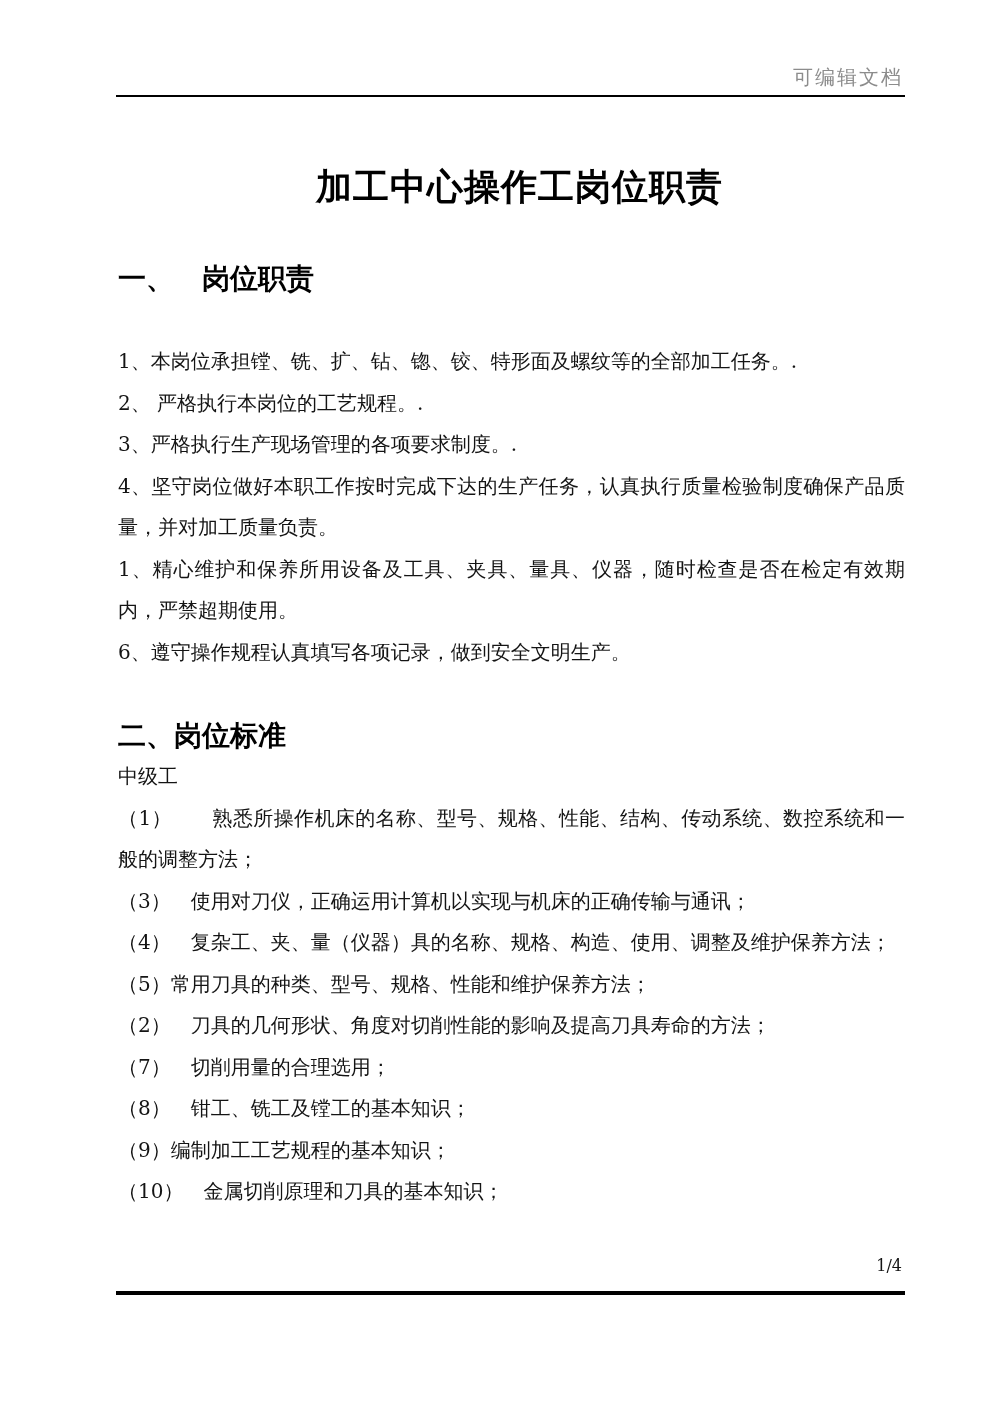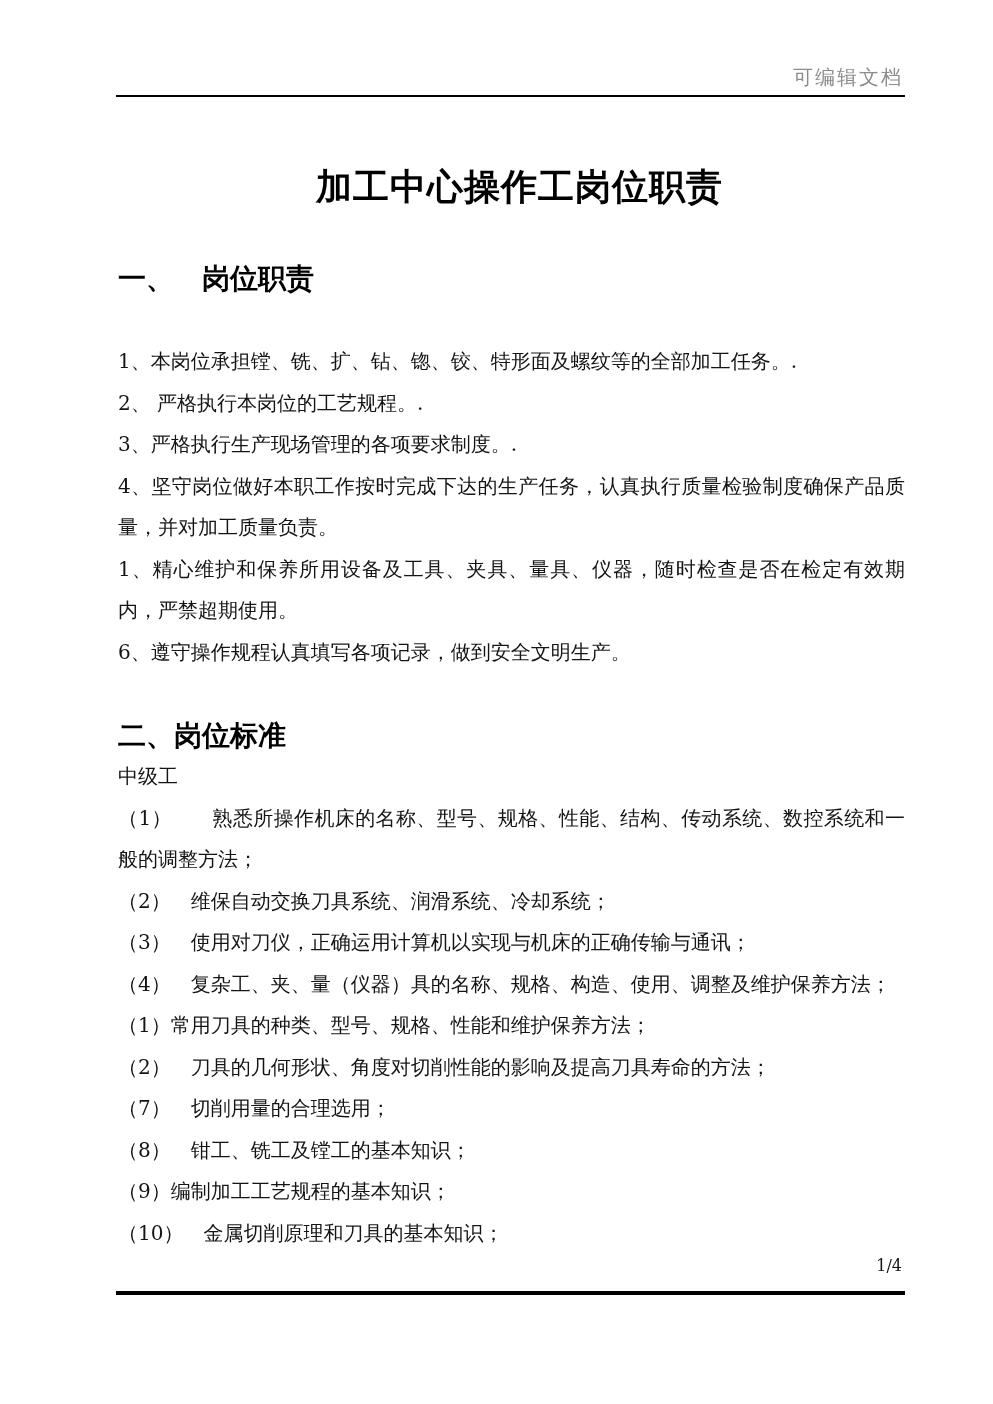--- a/index.html
+++ b/index.html
@@ -86,24 +86,23 @@
     <p class="line">1、本岗位承担镗、铣、扩、钻、锪、铰、特形面及螺纹等的全部加工任务。.</p>
     <p class="line">2、 严格执行本岗位的工艺规程。.</p>
     <p class="line">3、严格执行生产现场管理的各项要求制度。.</p>
     <p class="line">4、坚守岗位做好本职工作按时完成下达的生产任务，认真执行质量检验制度确保产品质量，并对加工质量负责。</p>
     <p class="line">1、精心维护和保养所用设备及工具、夹具、量具、仪器，随时检查是否在检定有效期内，严禁超期使用。</p>
     <p class="line">6、遵守操作规程认真填写各项记录，做到安全文明生产。</p>
     <p class="line blank"></p>
     <p class="line heading">二、岗位标准</p>
     <p class="line">中级工</p>
     <p class="line">（1）　　熟悉所操作机床的名称、型号、规格、性能、结构、传动系统、数控系统和一般的调整方法；</p>
-    <p class="line">（2）　维保自动交换刀具系统、润滑系统、冷却系统；</p>
     <p class="line">（3）　使用对刀仪，正确运用计算机以实现与机床的正确传输与通讯；</p>
     <p class="line">（4）　复杂工、夹、量（仪器）具的名称、规格、构造、使用、调整及维护保养方法；</p>
-    <p class="line">（1）常用刀具的种类、型号、规格、性能和维护保养方法；</p>
+    <p class="line">（5）常用刀具的种类、型号、规格、性能和维护保养方法；</p>
     <p class="line">（2）　刀具的几何形状、角度对切削性能的影响及提高刀具寿命的方法；</p>
     <p class="line">（7）　切削用量的合理选用；</p>
     <p class="line">（8）　钳工、铣工及镗工的基本知识；</p>
     <p class="line">（9）编制加工工艺规程的基本知识；</p>
     <p class="line">（10）　金属切削原理和刀具的基本知识；</p>
   </div>
 
   <div class="footer-rule"></div>
 
   <span class="page-number">1/4</span>

